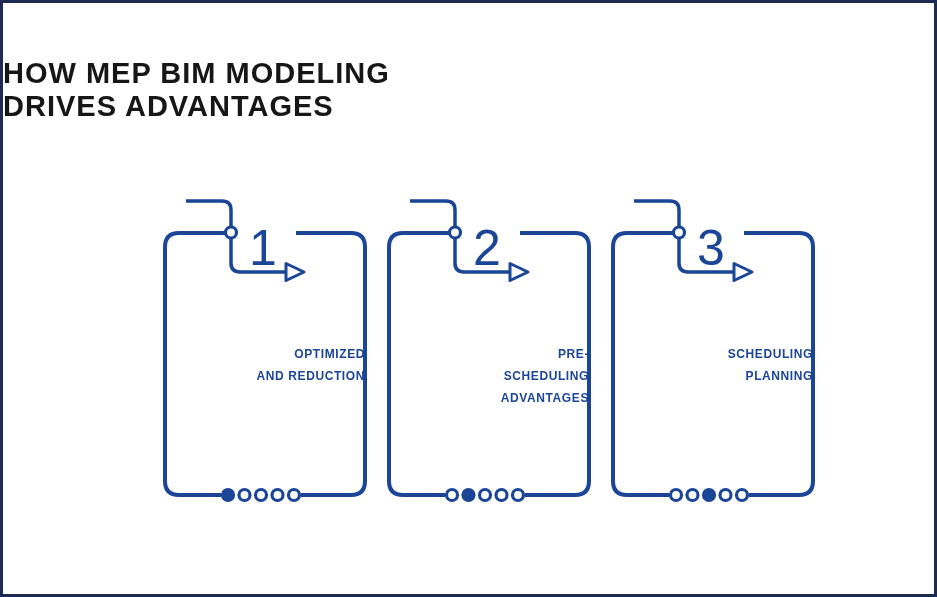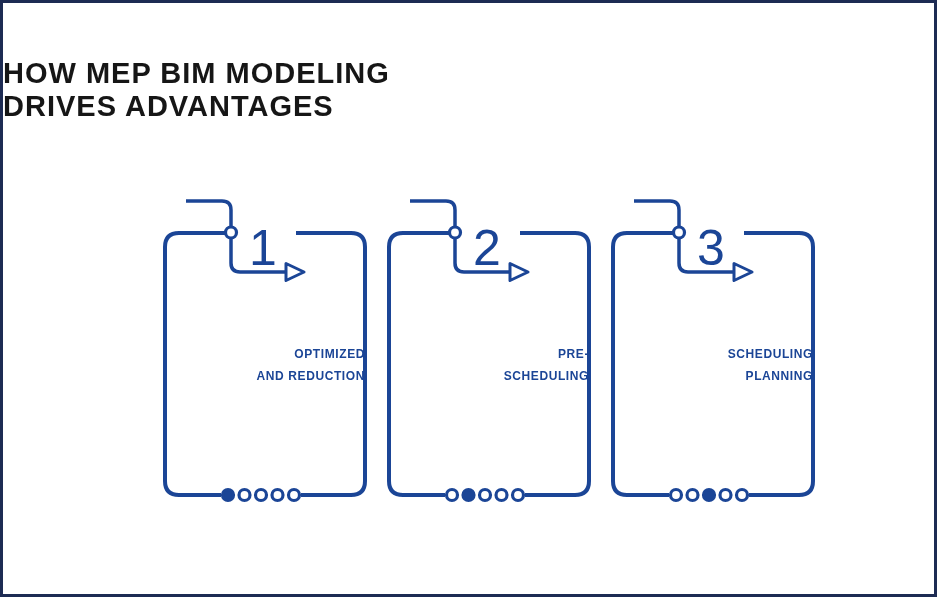--- a/index.html
+++ b/index.html
@@ -120,20 +120,21 @@
           <circle class="dot" cx="68" cy="304" r="5.5"></circle>
           <circle class="dot dot-filled" cx="84.5" cy="304" r="5.5"></circle>
           <circle class="dot" cx="101" cy="304" r="5.5"></circle>
           <circle class="dot" cx="117.5" cy="304" r="5.5"></circle>
           <circle class="dot" cx="134" cy="304" r="5.5"></circle>
         </g>
       </svg>
       <div class="card-label">
         <div>PRE-</div>
         <div>SCHEDULING</div>
+        <div>ADVANTAGES</div>
       </div>
     </div>
 
     <div class="card">
       <svg width="210" height="312" viewBox="0 0 210 312">
         <path class="stroke border-path" d="M 136 42 H 191 Q 205 42 205 56 V 290 Q 205 304 191 304 H 141 M 61 304 H 19 Q 5 304 5 290 V 56 Q 5 42 19 42 H 66"></path>
         <path class="stroke hook-path" d="M 26 10 H 62 Q 71 10 71 19 V 72 Q 71 81 80 81 H 126"></path>
         <path class="arrow-head" d="M 126 72.5 L 144 81 L 126 89.5 Z"></path>
         <circle class="node-circle" cx="71" cy="41.5" r="5.5"></circle>
         <text class="card-number" x="103" y="74">3</text>

